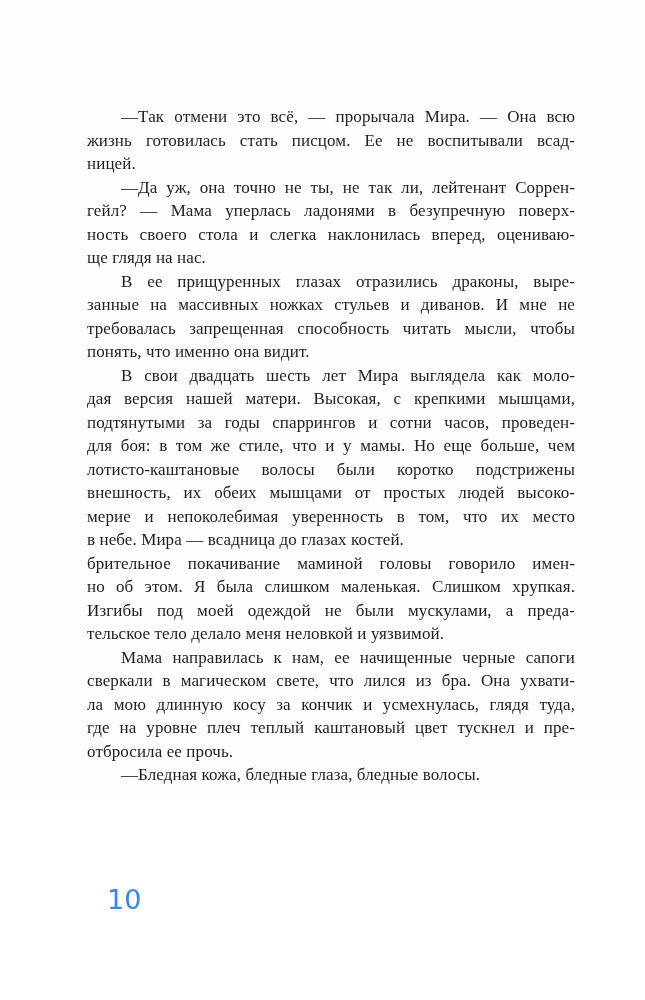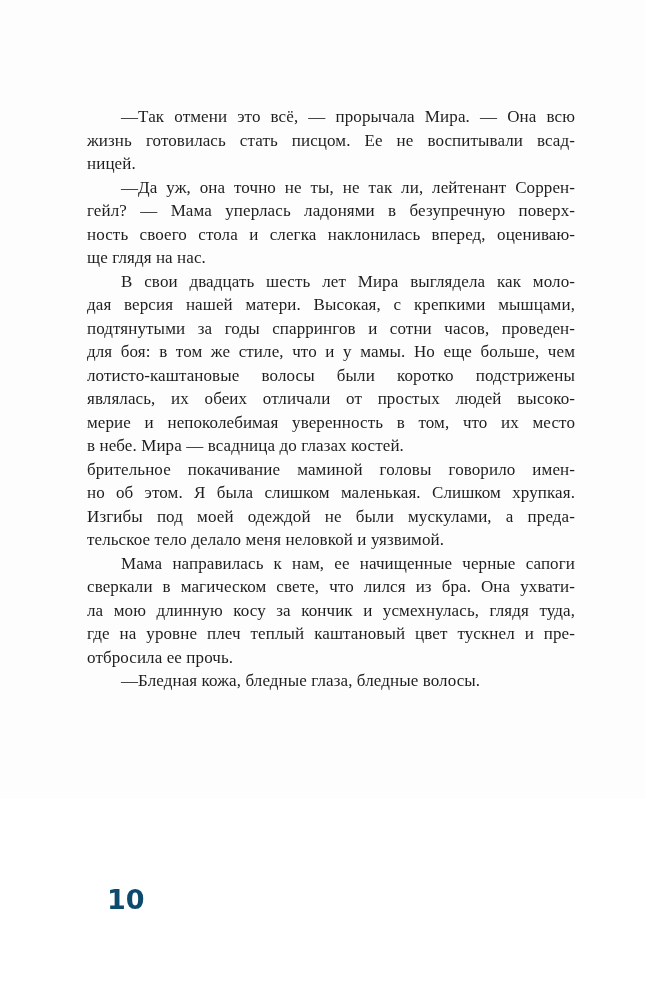--- a/index.html
+++ b/index.html
@@ -46,48 +46,53 @@
   .text-line.first {
     text-indent: 34px;
   }
   .page-number {
     position: absolute;
     left: 107px;
     top: 885px;
     font-family: "DejaVu Sans", sans-serif;
     font-size: 27px;
     line-height: 1.1;
-    color: #0c4a6e;
-    font-weight: bold;
+    color: #3b82f6;
   }
 </style>
 </head>
 <body>
 
 <div class="book-page">
   <div class="text-block">
 
   <div class="paragraph">
         <div class="text-line first">—Так отмени это всё, — прорычала Мира. — Она всю</div>
         <div class="text-line">жизнь готовилась стать писцом. Ее не воспитывали всад-</div>
         <div class="text-line last">ницей.</div>
       </div>
       <div class="paragraph">
         <div class="text-line first">—Да уж, она точно не ты, не так ли, лейтенант Соррен-</div>
         <div class="text-line">гейл? — Мама уперлась ладонями в безупречную поверх-</div>
         <div class="text-line">ность своего стола и слегка наклонилась вперед, оцениваю-</div>
         <div class="text-line last">ще глядя на нас.</div>
       </div>
       <div class="paragraph">
+        <div class="text-line first">В ее прищуренных глазах отразились драконы, выре-</div>
+        <div class="text-line">занные на массивных ножках стульев и диванов. И мне не</div>
+        <div class="text-line">требовалась запрещенная способность читать мысли, чтобы</div>
+        <div class="text-line last">понять, что именно она видит.</div>
+      </div>
+      <div class="paragraph">
         <div class="text-line first">В свои двадцать шесть лет Мира выглядела как моло-</div>
         <div class="text-line">дая версия нашей матери. Высокая, с крепкими мышцами,</div>
         <div class="text-line">подтянутыми за годы спаррингов и сотни часов, проведен-</div>
         <div class="text-line">для боя: в том же стиле, что и у мамы. Но еще больше, чем</div>
         <div class="text-line">лотисто-каштановые волосы были коротко подстрижены</div>
-        <div class="text-line">являлась, их обеих отличали от простых людей высоко-</div>
+        <div class="text-line">внешность, их обеих мышцами от простых людей высоко-</div>
         <div class="text-line">мерие и непоколебимая уверенность в том, что их место</div>
         <div class="text-line last">в небе. Мира — всадница до глазах костей.</div>
       </div>
       <div class="paragraph">
         <div class="text-line">брительное покачивание маминой головы говорило имен-</div>
         <div class="text-line">но об этом. Я была слишком маленькая. Слишком хрупкая.</div>
         <div class="text-line">Изгибы под моей одеждой не были мускулами, а преда-</div>
         <div class="text-line last">тельское тело делало меня неловкой и уязвимой.</div>
       </div>
       <div class="paragraph">

